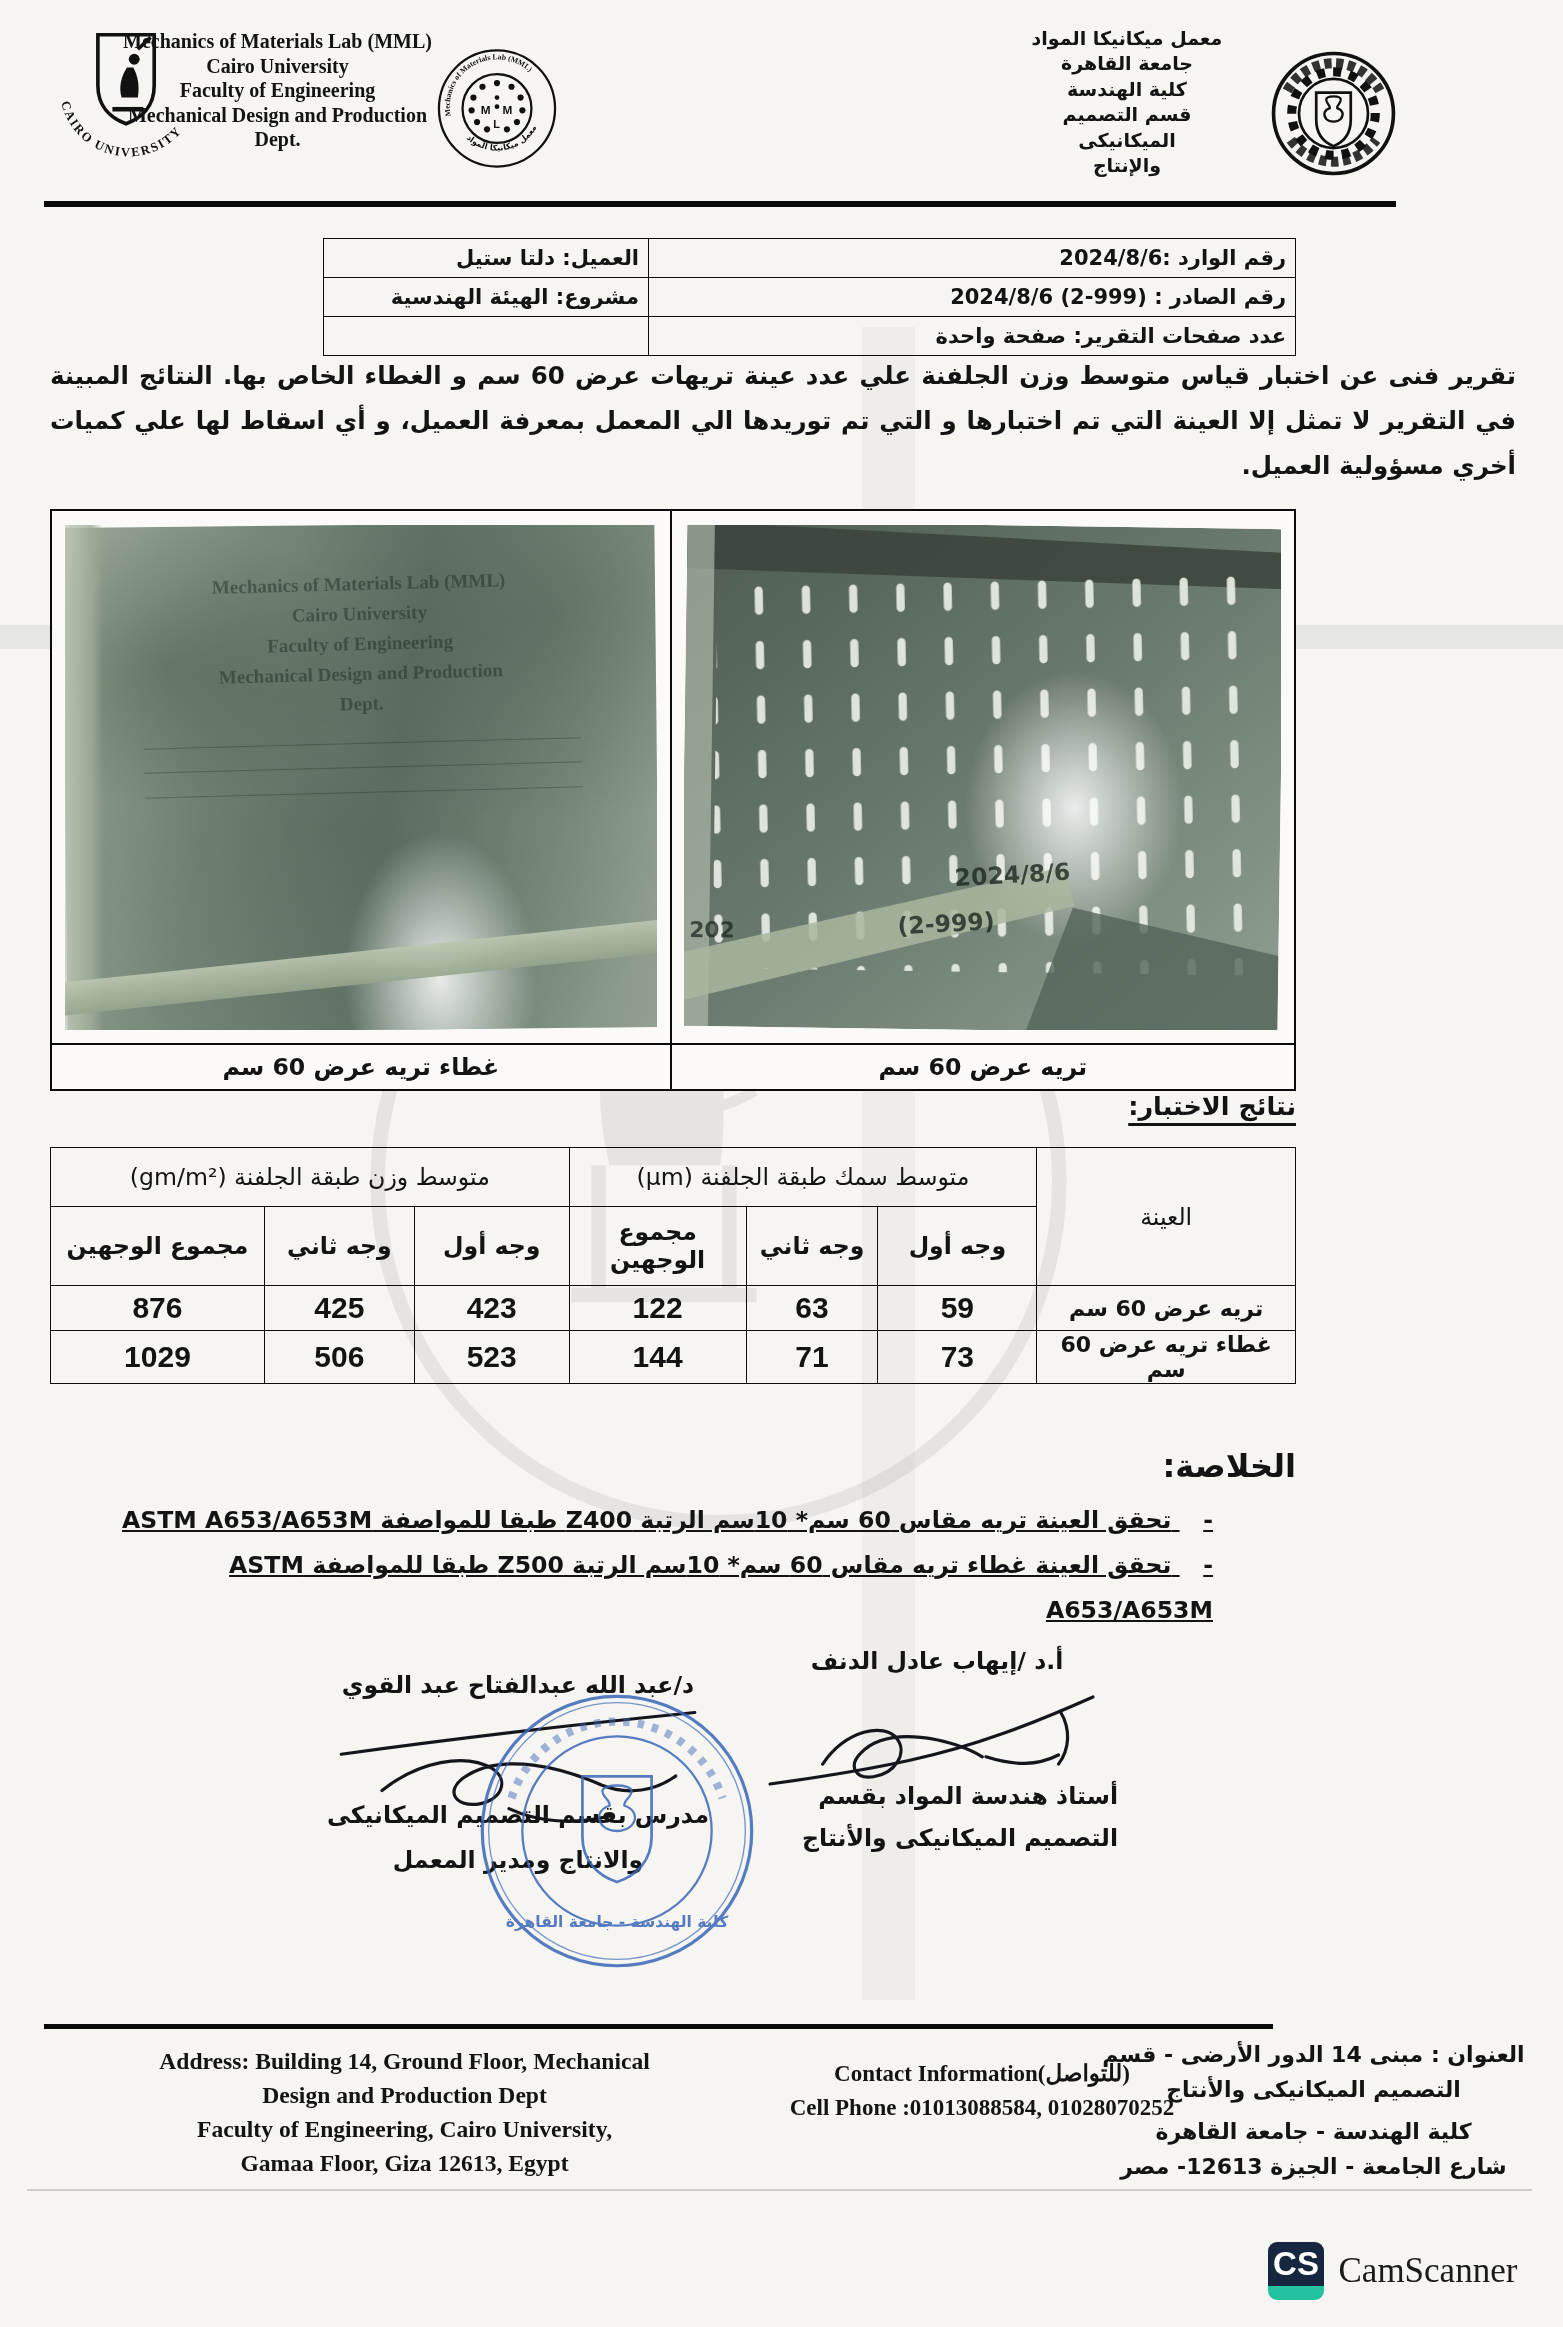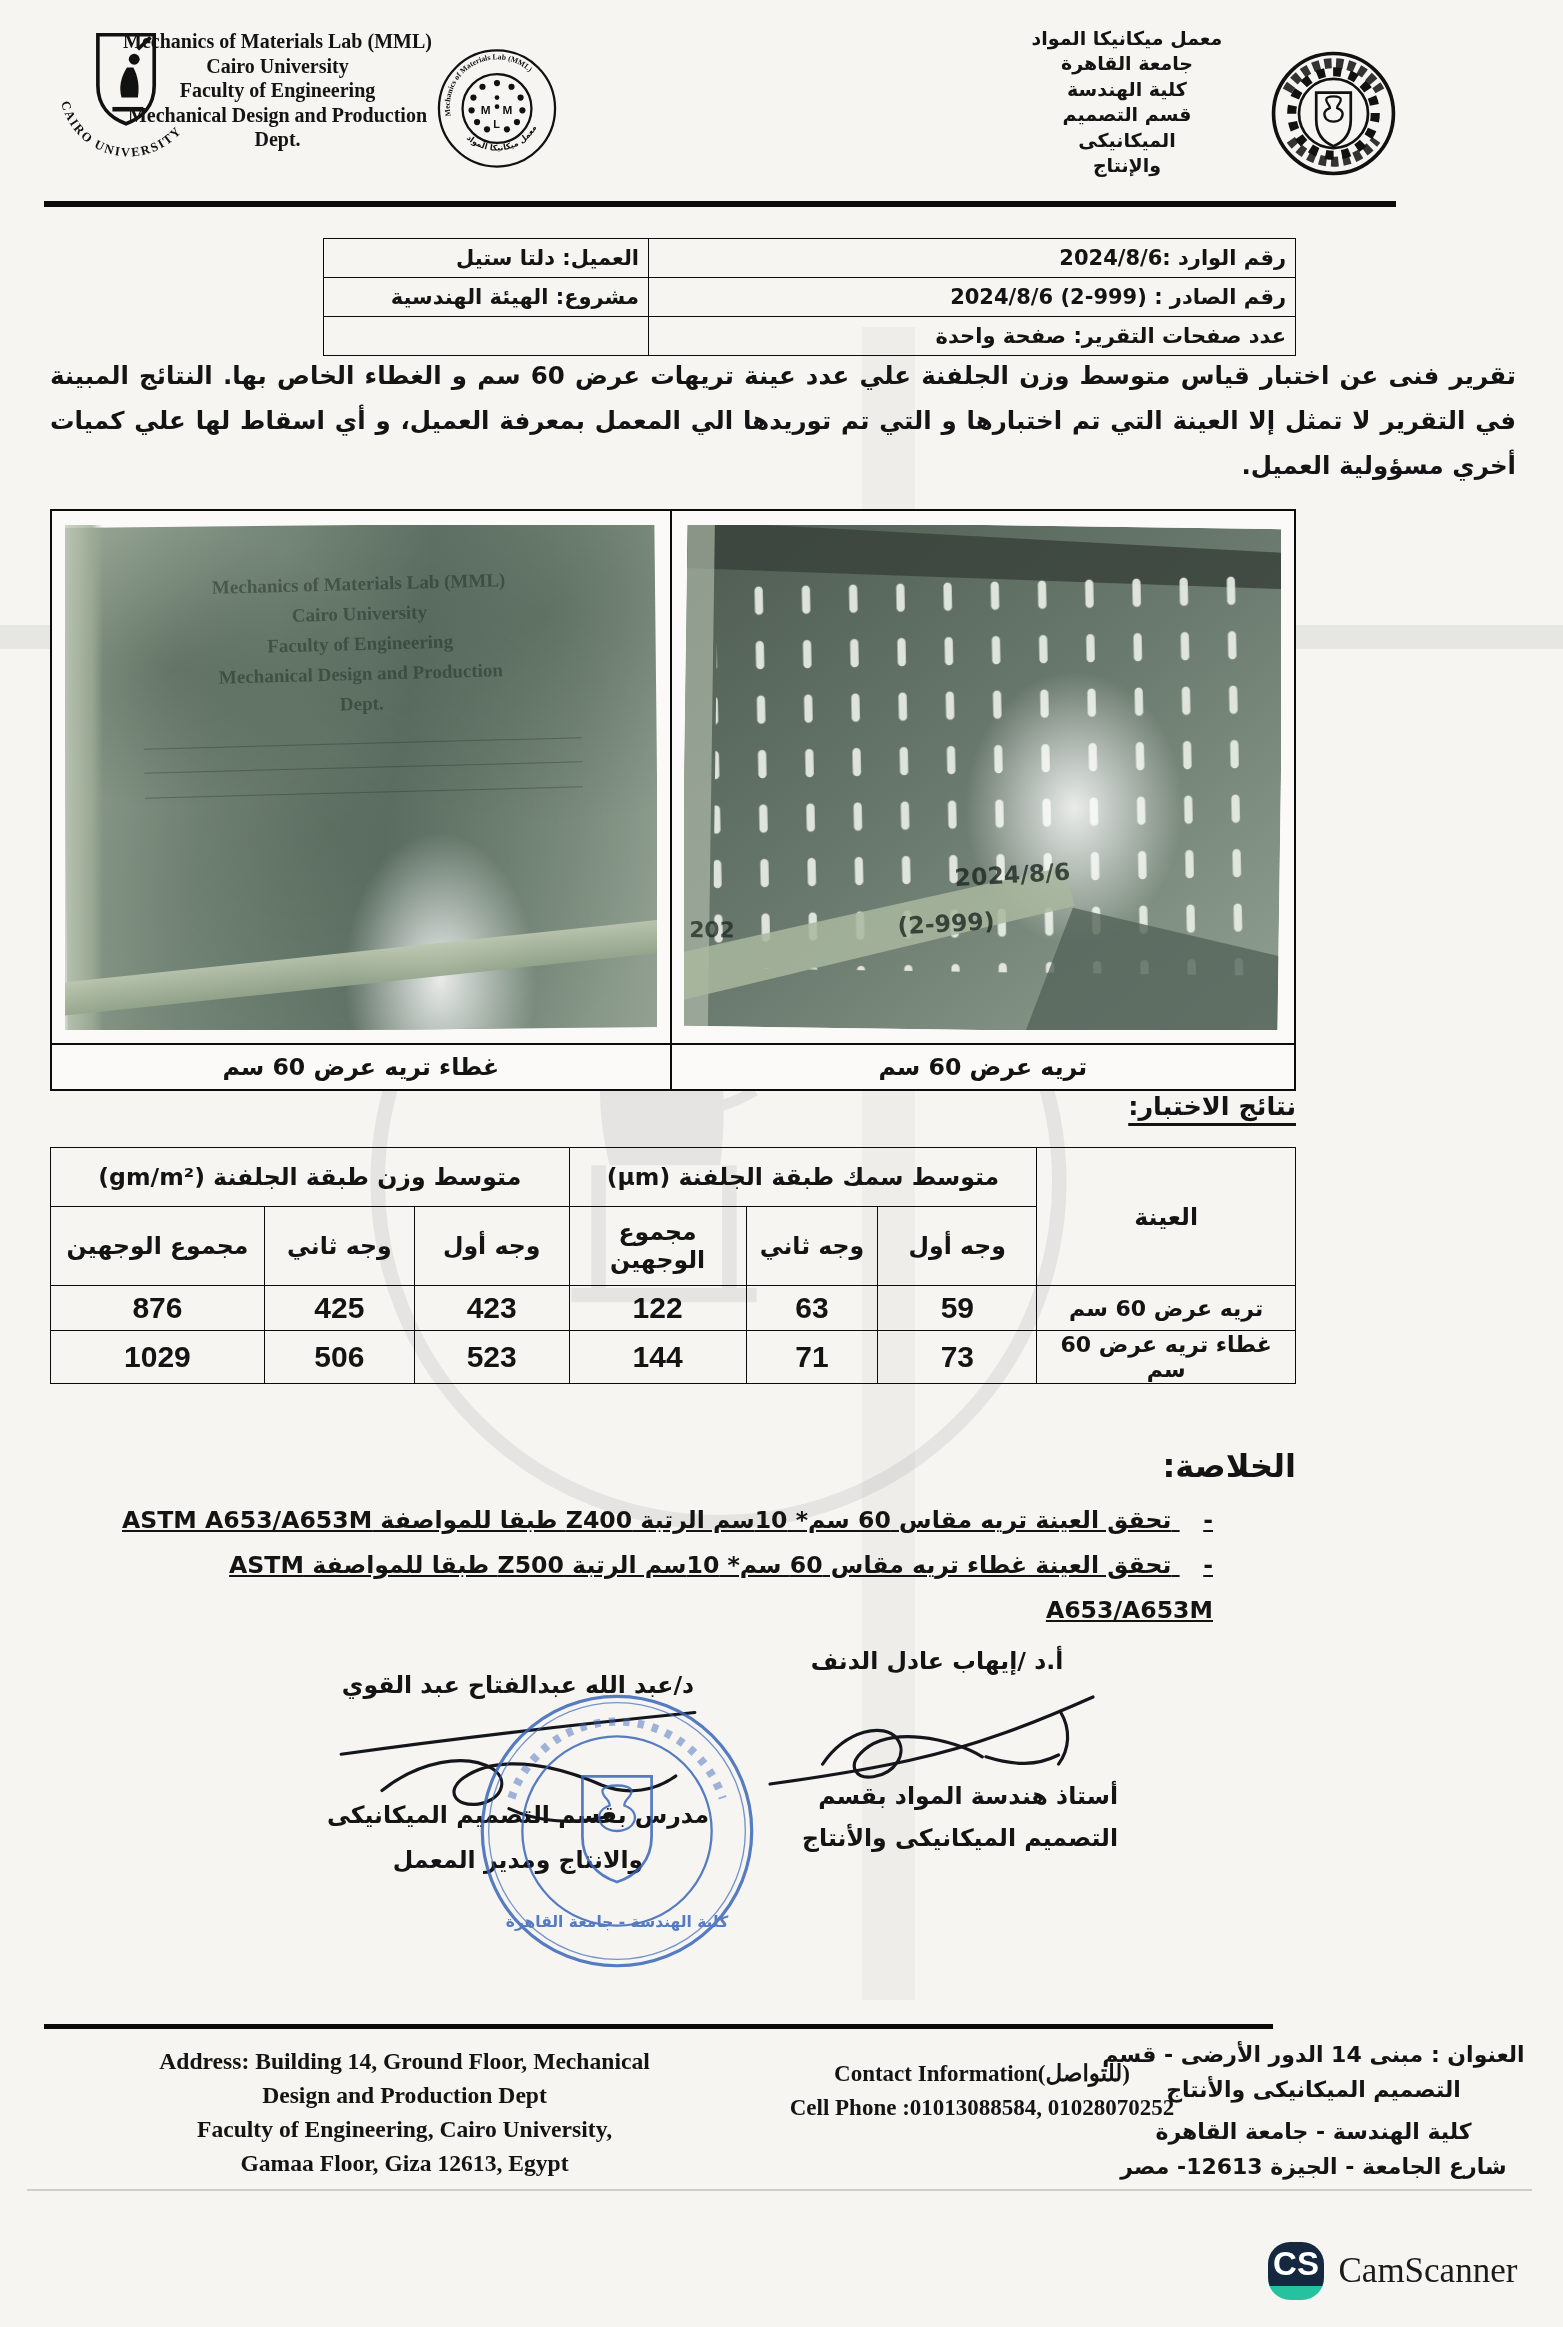--- a/index.html
+++ b/index.html
@@ -42,21 +42,21 @@
       color:rgba(22,38,28,.45);font-family:"Liberation Serif",serif;font-weight:700;
       font-size:19px;line-height:30px;}
   .ghost-line{width:74%;margin:23.6px auto 0;border-top:1.8px solid rgba(18,30,22,.28);}
   .scan-band{left:0;top:625px;width:1564px;height:23.6px;background:rgba(125,135,125,.13);}
   .scan-fold{left:862px;top:327px;width:53px;height:1673px;background:rgba(90,95,90,.05);}
   
   .res-heading{left:941px;top:1091px;width:355px;text-align:right;font-size:25.5px;font-weight:700;
       direction:rtl;text-decoration:underline;text-decoration-thickness:2.7px;text-underline-offset:8.2px;}
   .res-table{left:50px;top:1147px;width:1246px;direction:rtl;}
   .res-table td{border:1.8px solid #0c0c0c;text-align:center;vertical-align:middle;}
-  .res-group{font-size:23.6px;font-weight:700;height:56px;}
+  .res-group{font-size:23.6px;font-weight:400;height:56px;}
   .res-sub{font-size:23.6px;font-weight:700;height:76px;}
   .res-sample{font-size:22px;font-weight:700;}
   .res-val{font-family:"Liberation Sans","DejaVu Sans",sans-serif;font-size:30px;font-weight:700;height:42px;}
   
   .conc-heading{left:1132px;top:1447px;width:164px;text-align:right;font-size:32px;font-weight:700;direction:rtl;}
   .bullets{left:86px;top:1498px;width:1127px;direction:rtl;text-decoration:underline;}
   .bullet{font-size:23.6px;font-weight:700;line-height:45px;text-align:right;}
   .bullet .dash{margin-left:23.6px;}
   
   .sig-name{font-size:23.6px;font-weight:700;direction:rtl;text-align:center;}
@@ -65,21 +65,21 @@
   
   .foot-rule{left:44px;top:2024px;width:1229px;height:4.5px;background:#0b0b0b;}
   .foot-en{left:27px;top:2044px;width:755px;font-size:23.6px;line-height:34px;}
   .foot-contact{left:691px;top:2057px;width:582px;font-size:23px;line-height:34px;}
   .foot-contact .em{border-bottom:1.8px solid #111;}
   .foot-ar{left:1077px;top:2037px;width:473px;font-size:22px;line-height:35px;text-align:center;direction:rtl;}
   .foot-ar .gap{height:7.3px;}
   .faint-line{left:27px;top:2189px;width:1505px;height:1.8px;background:#b9b7b2;opacity:.65;}
   
   .cs-row{left:1268px;top:2242px;display:flex;align-items:center;}
-  .cs-badge{width:56px;height:58px;border-radius:22px;
+  .cs-badge{width:56px;height:58px;border-radius:9px;
       background:linear-gradient(#15283f 0 76%,#25c2a0 76% 100%);
       display:flex;align-items:flex-start;justify-content:center;}
   .cs-badge span{color:#fff;font-family:"Liberation Sans",sans-serif;font-weight:700;font-size:33px;line-height:44px;}
   .cs-label{margin-left:14.5px;font-family:"Liberation Serif",serif;font-size:35px;color:#1b1b1b;}
   .wm{opacity:.11;}
 </style>
 </head>
 <body>
 
 <div class="page">

